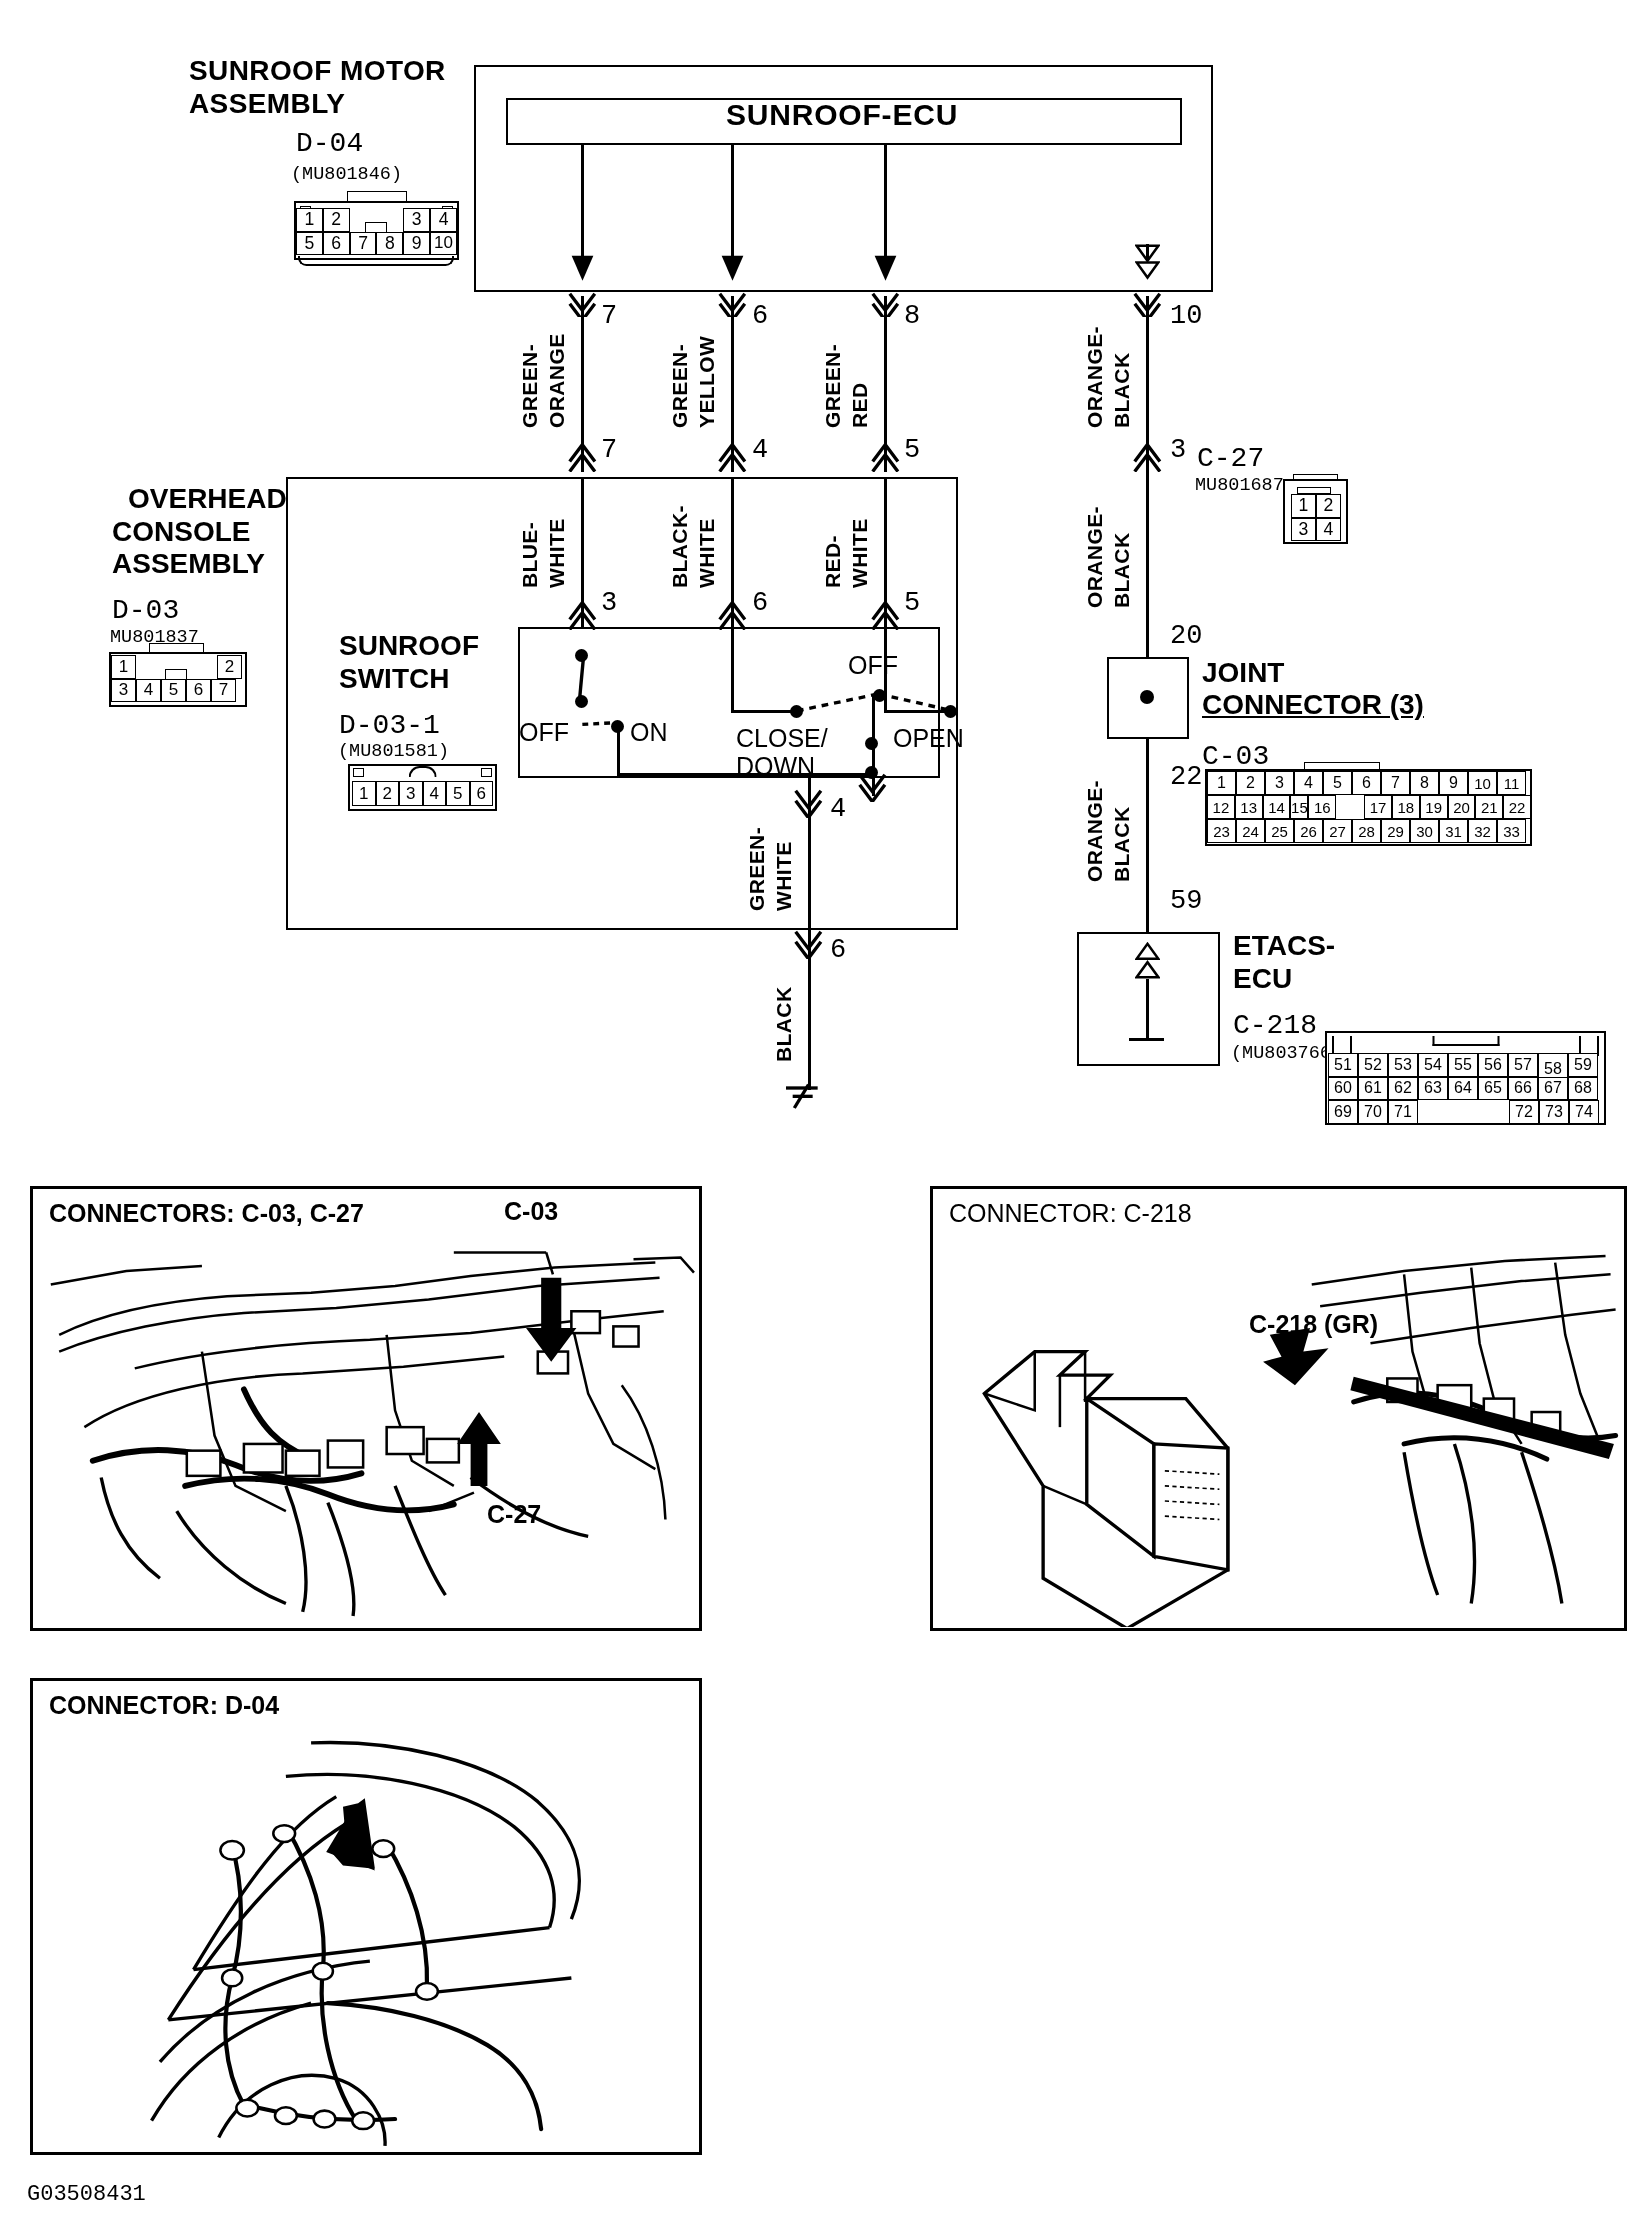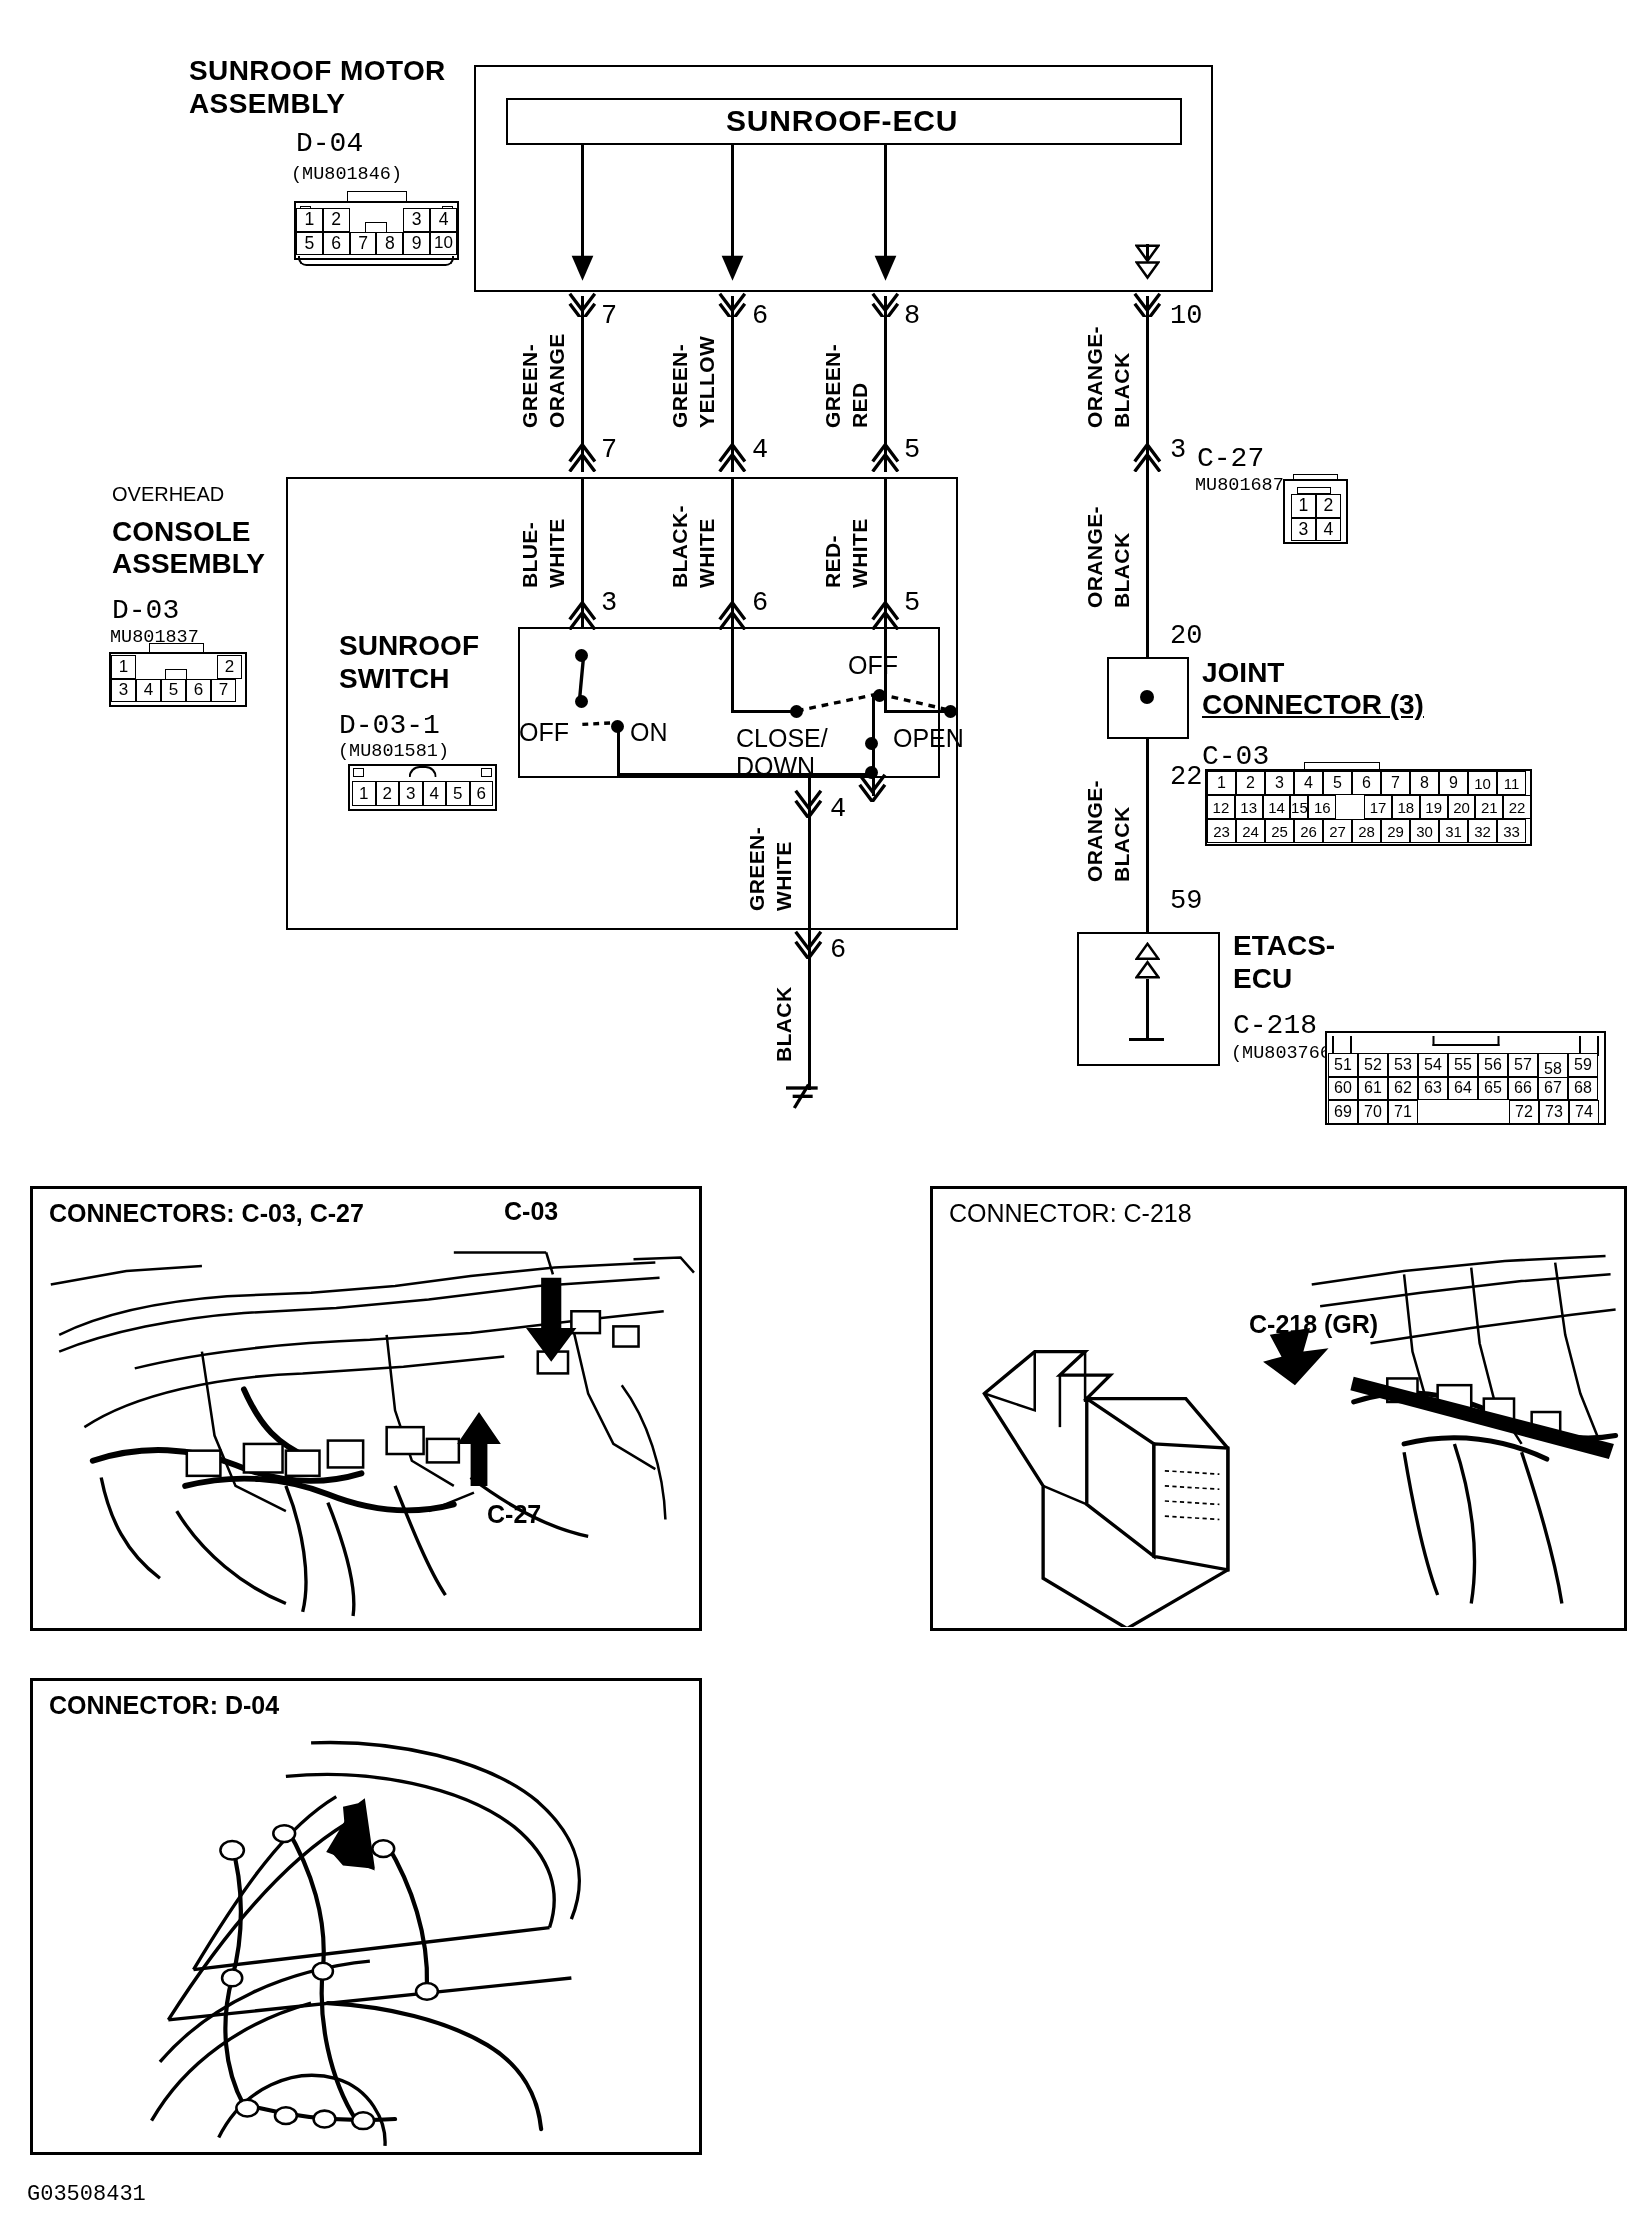--- a/index.html
+++ b/index.html
@@ -57,21 +57,21 @@
     <div class="pin" style="width:27px;height:23.5px;font-size:17.6px;">8</div>
     <div class="pin" style="width:27px;height:23.5px;font-size:17.6px;">9</div>
     <div class="pin" style="width:27px;height:23.5px;font-size:17px;">10</div>
   </div>
 </div>
 <div style="position:absolute;left:298px;top:256px;width:156px;height:10px;border:2.5px solid #000;border-top:none;border-radius:0 0 8.4px 8.4px;box-sizing:border-box;"></div>
 
 <div class="box" style="left:474px;top:65px;width:739px;height:227px;"></div>
 
 <div class="box" style="left:506px;top:98px;width:676px;height:47px;"></div>
-<div class="lbl" style="left:726px;top:104px;font-size:30px;font-weight:bold;letter-spacing:0.8px;">SUNROOF-ECU</div>
+<div class="lbl" style="left:726px;top:98px;font-size:30px;font-weight:bold;letter-spacing:0.8px;">SUNROOF-ECU</div>
 
 <div class="v" style="left:581px;top:145px;height:113px;"></div>
 <svg class="arrowdn" style="left:570px;top:254px;" width="25" height="28.6" viewBox="0 0 30 34">
     <polygon points="2,2 28,2 15,32" fill="#000"></polygon>
   </svg>
 <div class="v" style="left:731px;top:145px;height:113px;"></div>
 <svg class="arrowdn" style="left:720px;top:254px;" width="25" height="28.6" viewBox="0 0 30 34">
     <polygon points="2,2 28,2 15,32" fill="#000"></polygon>
   </svg>
 <div class="v" style="left:884px;top:145px;height:113px;"></div>
@@ -262,21 +262,21 @@
     <div class="pin" style="width:30px;height:23.5px;font-size:16px;">69</div>
     <div class="pin" style="width:30px;height:23.5px;font-size:16px;">70</div>
     <div class="pin" style="width:30px;height:23.5px;font-size:16px;">71</div>
     <div style="width:91px;height:23.5px;"></div>
     <div class="pin" style="width:30px;height:23.5px;font-size:16px;">72</div>
     <div class="pin" style="width:30px;height:23.5px;font-size:16px;">73</div>
     <div class="pin" style="width:30px;height:23.5px;font-size:16px;">74</div>
   </div>
 </div>
 
-<div class="lbl" style="left:112px;top:483px;font-size:20px;font-weight:normal;">OVERHEAD</div>
+<div class="lbl" style="left:128px;top:483px;font-size:28px;font-weight:bold;">OVERHEAD</div>
 <div class="lbl" style="left:112px;top:516px;font-size:28px;font-weight:bold;">CONSOLE</div>
 <div class="lbl" style="left:112px;top:548px;font-size:28px;font-weight:bold;">ASSEMBLY</div>
 <div class="lbl mono" style="left:112px;top:595px;font-size:28px;">D-03</div>
 <div class="lbl mono" style="left:110px;top:628px;font-size:18.5px;">MU801837</div>
 
 <div class="tab" style="left:149px;top:643px;width:55px;height:10px;border-width:1.7px;"></div>
 <div style="position:absolute;left:109px;top:652px;width:138px;height:55px;border:2.5px solid #000;box-sizing:border-box;background:#fff;"></div>
 <div class="pingrid" style="left:111px;top:655px;width:134px;height:49px;border:none;padding:0;background:transparent;">
   <div class="pinrow" style="height:23.5px;">
     <div class="pin" style="width:25px;height:23.5px;font-size:17px;">1</div>

